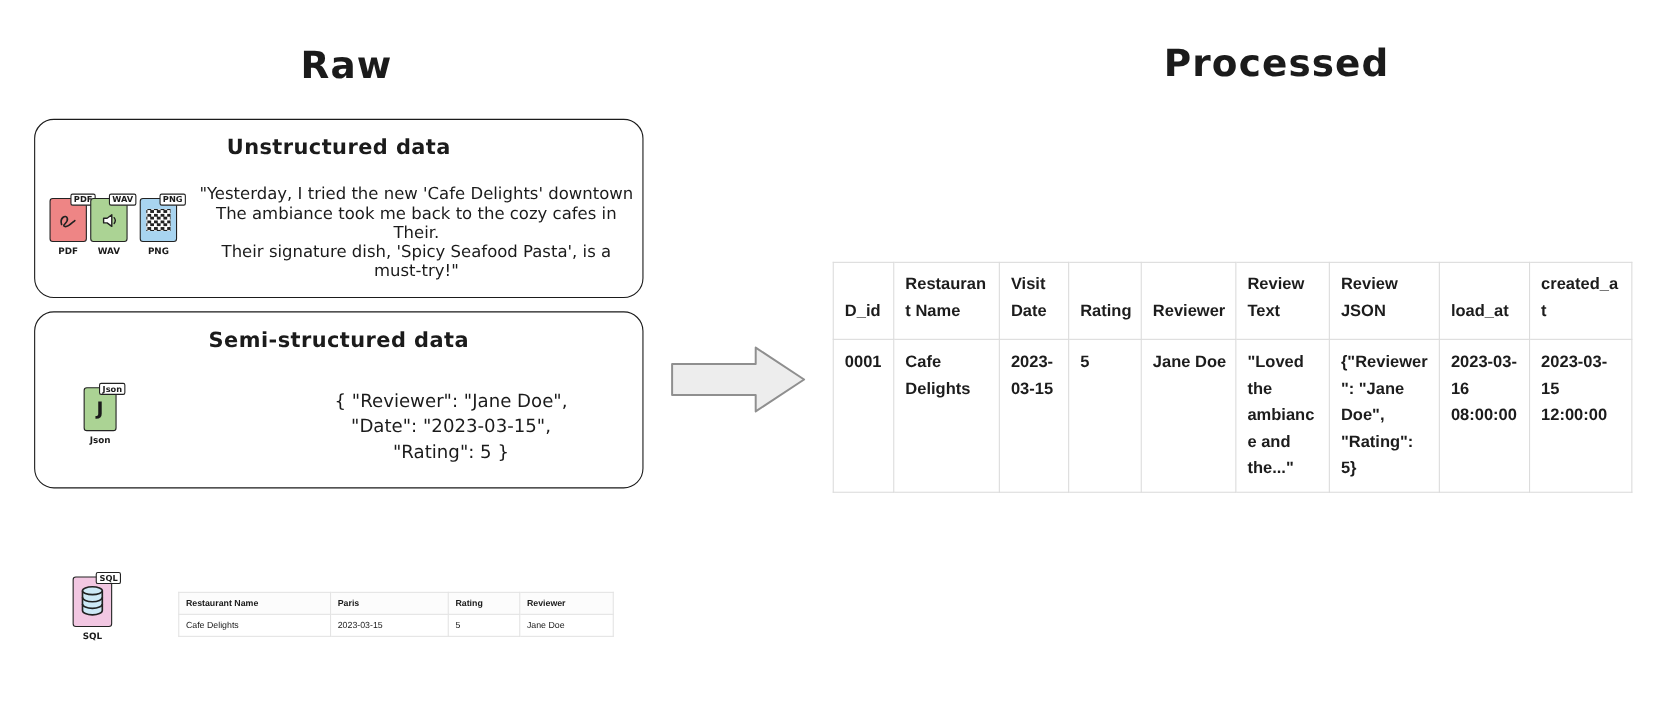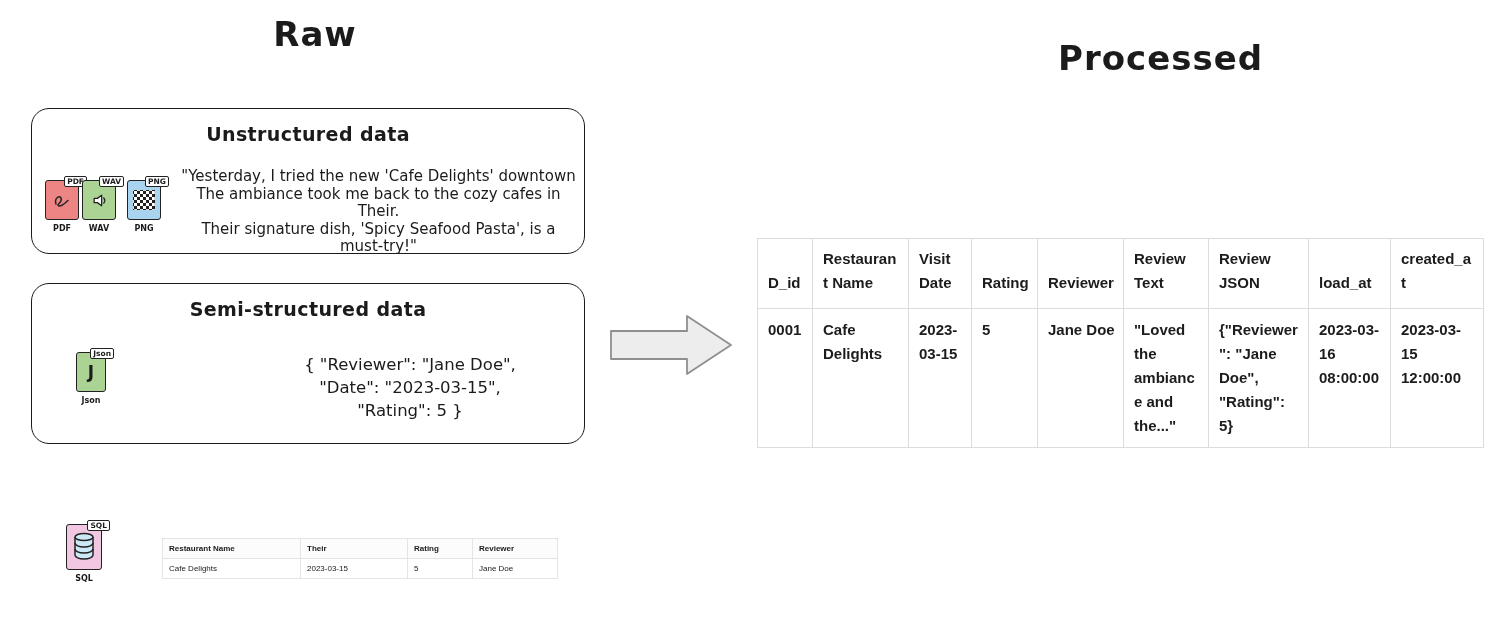--- a/index.html
+++ b/index.html
@@ -16,34 +16,34 @@
 
   
   .big-title {
     position: absolute;
     text-align: center;
     font-size: 34px;
     font-weight: 700;
     letter-spacing: 1px;
     color: #1b1b1b;
   }
-  .big-title.raw { left: 230px; top: 14px; width: 170px; text-align: center; }
+  .big-title.raw { left: 230px; top: 40px; width: 170px; text-align: center; }
   .big-title.processed { left: 1058px; top: 38px; width: 200px; }
 
   
   .stage-box {
     position: absolute;
     left: 31px;
     width: 554px;
     border: 1.6px solid #1b1b1b;
     border-radius: 18px;
     background: #ffffff;
     box-sizing: border-box;
   }
-  .box-unstructured { top: 108px; height: 146px; padding-left: 33px; }
+  .box-unstructured { top: 108px; height: 163px; padding-left: 33px; }
   .box-semistructured { top: 283px; height: 161px; }
   .box-structured { top: 455px; height: 162px; }
   .box-title {
     position: absolute;
     left: 0; right: 0;
     top: 14px;
     text-align: center;
     font-size: 19px;
     font-weight: 600;
     letter-spacing: 0.4px;
@@ -266,21 +266,21 @@
   <table class="mini-table">
     <colgroup>
       <col style="width:138px">
         <col style="width:107px">
         <col style="width:65px">
         <col style="width:85px">
     </colgroup>
     <thead>
       <tr>
         <th>Restaurant Name</th>
-        <th>Their</th>
+        <th>Paris</th>
         <th>Rating</th>
         <th>Reviewer</th>
       </tr>
     </thead>
     <tbody>
       <tr>
         <td>Cafe Delights</td>
         <td>2023-03-15</td>
         <td>5</td>
         <td>Jane Doe</td>

